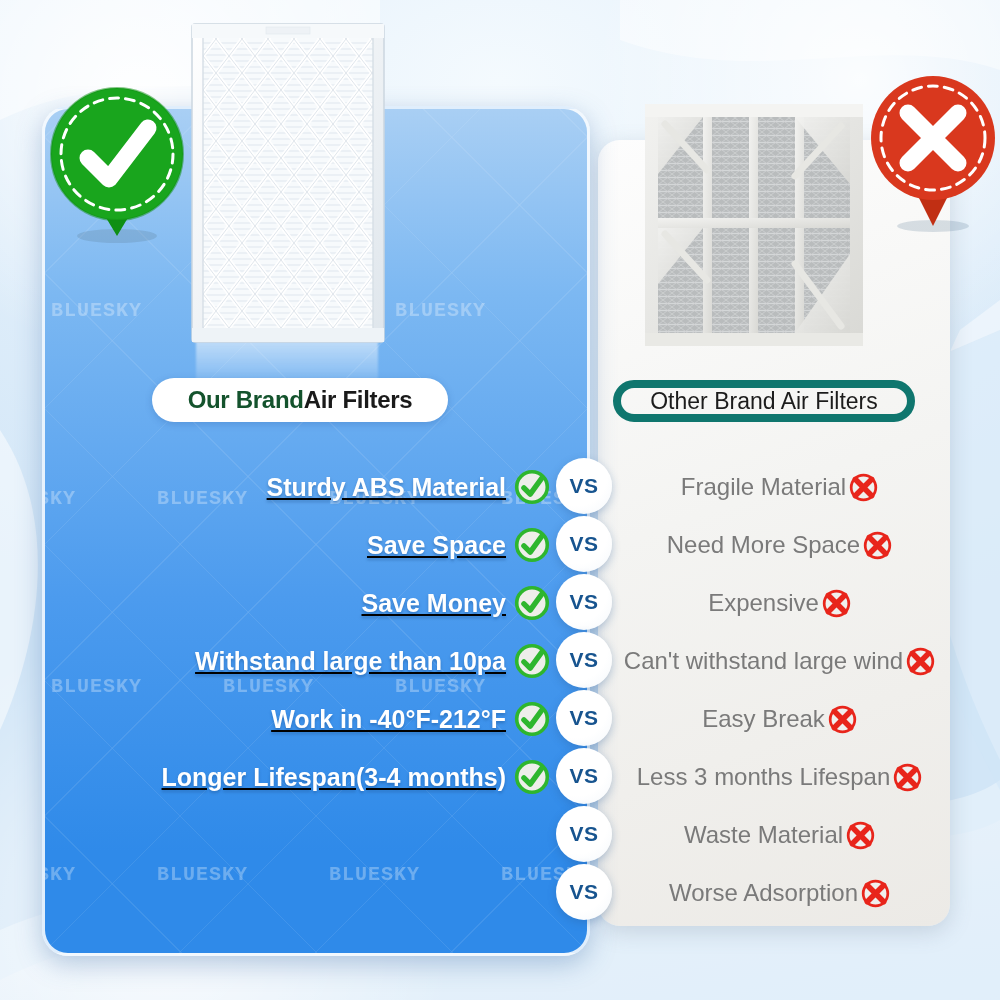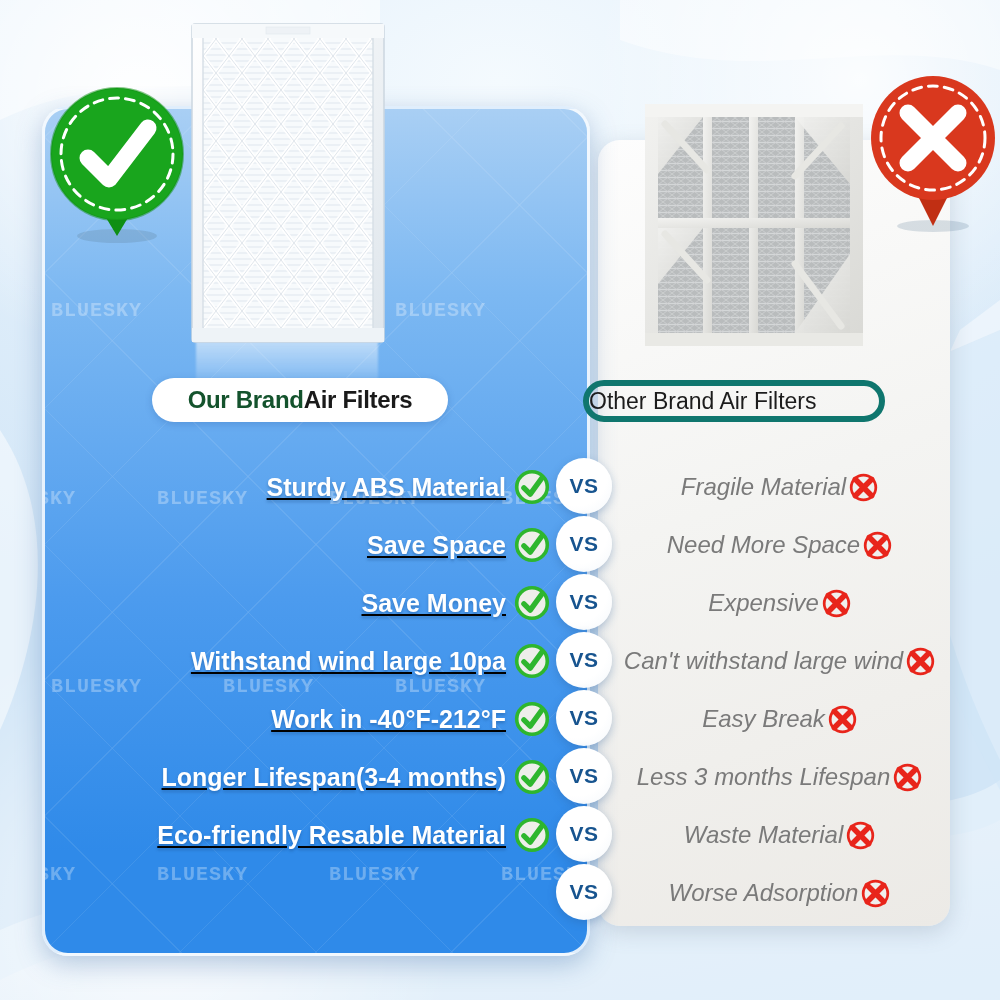--- a/index.html
+++ b/index.html
@@ -85,23 +85,23 @@
     position:absolute; left:152px; top:378px; width:296px; height:44px;
     background:#fff; border-radius:24px; z-index:8;
     display:flex; align-items:center; justify-content:center;
     box-shadow:0 2px 7px rgba(30,80,150,.25);
   }
   #pill-left .t{ font-size:24px; font-weight:bold; letter-spacing:-.3px; }
   #pill-left .blue{ color:#14532d; }
   #pill-left .dark{ color:#1a1a1a; }
 
   #pill-right{
-    position:absolute; left:583px; top:380px; width:302px; height:42px;
-    border:6px solid #0f766e; border-radius:22px; z-index:8;
-    display:flex; align-items:center; 
+    position:absolute; left:613px; top:380px; width:302px; height:42px;
+    border:8px solid #0f766e; border-radius:22px; z-index:8;
+    display:flex; align-items:center; justify-content:center;
     background:transparent;
   }
   #pill-right .t{ font-size:23px; color:#1c1c1c; }
 
   
   #rows-left{ position:absolute; left:42px; top:458px; width:516px; z-index:7;text-decoration:underline; }
   .row-l{
     height:58px; display:flex; align-items:center; justify-content:flex-end;
     gap:8px; padding-right:8px;
   }
@@ -110,21 +110,20 @@
     text-shadow:0 2px 3px rgba(20,70,130,.40);
     white-space:nowrap;
   }
   .tick{ width:36px; height:36px; flex:0 0 36px; }
   .tick.below{ position:absolute; left:270px; top:48px; }
 
   #rows-right{ position:absolute; left:620px; top:458px; width:320px; z-index:7; }
   .row-r{
     height:58px; display:flex; align-items:center; justify-content:center;
     gap:2px;
-    font-style:italic;
   }
   .row-r .lbl{
     color:#7a7a7a; font-size:24px; white-space:nowrap;
   }
   .cross{ width:31px; height:31px; flex:0 0 31px; }
 
   
   #vs-col{ position:absolute; left:556px; top:458px; width:58px; z-index:10; }
   .vs{
     width:56px; height:56px; margin-bottom:2px;
@@ -287,21 +286,21 @@
 
   <div class="row-l">
     <span class="lbl">Save Money</span>
     <svg class="tick" viewBox="0 0 40 40">
       <circle cx="20" cy="20" r="17" fill="#eeeeea" stroke="#2eb62e" stroke-width="4"></circle>
       <path d="M11 21 L18 28 L31 10" fill="none" stroke="#2eb62e" stroke-width="6" stroke-linecap="round" stroke-linejoin="round"></path>
     </svg>
   </div>
 
   <div class="row-l">
-    <span class="lbl">Withstand wind large 10pa</span>
+    <span class="lbl">Withstand large than 10pa</span>
     <svg class="tick" viewBox="0 0 40 40">
       <circle cx="20" cy="20" r="17" fill="#eeeeea" stroke="#2eb62e" stroke-width="4"></circle>
       <path d="M11 21 L18 28 L31 10" fill="none" stroke="#2eb62e" stroke-width="6" stroke-linecap="round" stroke-linejoin="round"></path>
     </svg>
   </div>
 
   <div class="row-l">
     <span class="lbl">Work in -40°F-212°F</span>
     <svg class="tick" viewBox="0 0 40 40">
       <circle cx="20" cy="20" r="17" fill="#eeeeea" stroke="#2eb62e" stroke-width="4"></circle>
@@ -310,27 +309,20 @@
   </div>
 
   <div class="row-l">
     <span class="lbl">Longer Lifespan(3-4 months)</span>
     <svg class="tick" viewBox="0 0 40 40">
       <circle cx="20" cy="20" r="17" fill="#eeeeea" stroke="#2eb62e" stroke-width="4"></circle>
       <path d="M11 21 L18 28 L31 10" fill="none" stroke="#2eb62e" stroke-width="6" stroke-linecap="round" stroke-linejoin="round"></path>
     </svg>
   </div>
 
-  <div class="row-l">
-    <span class="lbl">Eco-friendly Resable Material</span>
-    <svg class="tick" viewBox="0 0 40 40">
-      <circle cx="20" cy="20" r="17" fill="#eeeeea" stroke="#2eb62e" stroke-width="4"></circle>
-      <path d="M11 21 L18 28 L31 10" fill="none" stroke="#2eb62e" stroke-width="6" stroke-linecap="round" stroke-linejoin="round"></path>
-    </svg>
-  </div>
 
 
 </div>
 
 <div id="rows-right">
 
   <div class="row-r">
     <span class="lbl">Fragile Material</span>
     <svg class="cross" viewBox="0 0 34 34">
       <circle cx="17" cy="17" r="13.5" fill="#f0f0ee" stroke="#e8251b" stroke-width="3"></circle>

